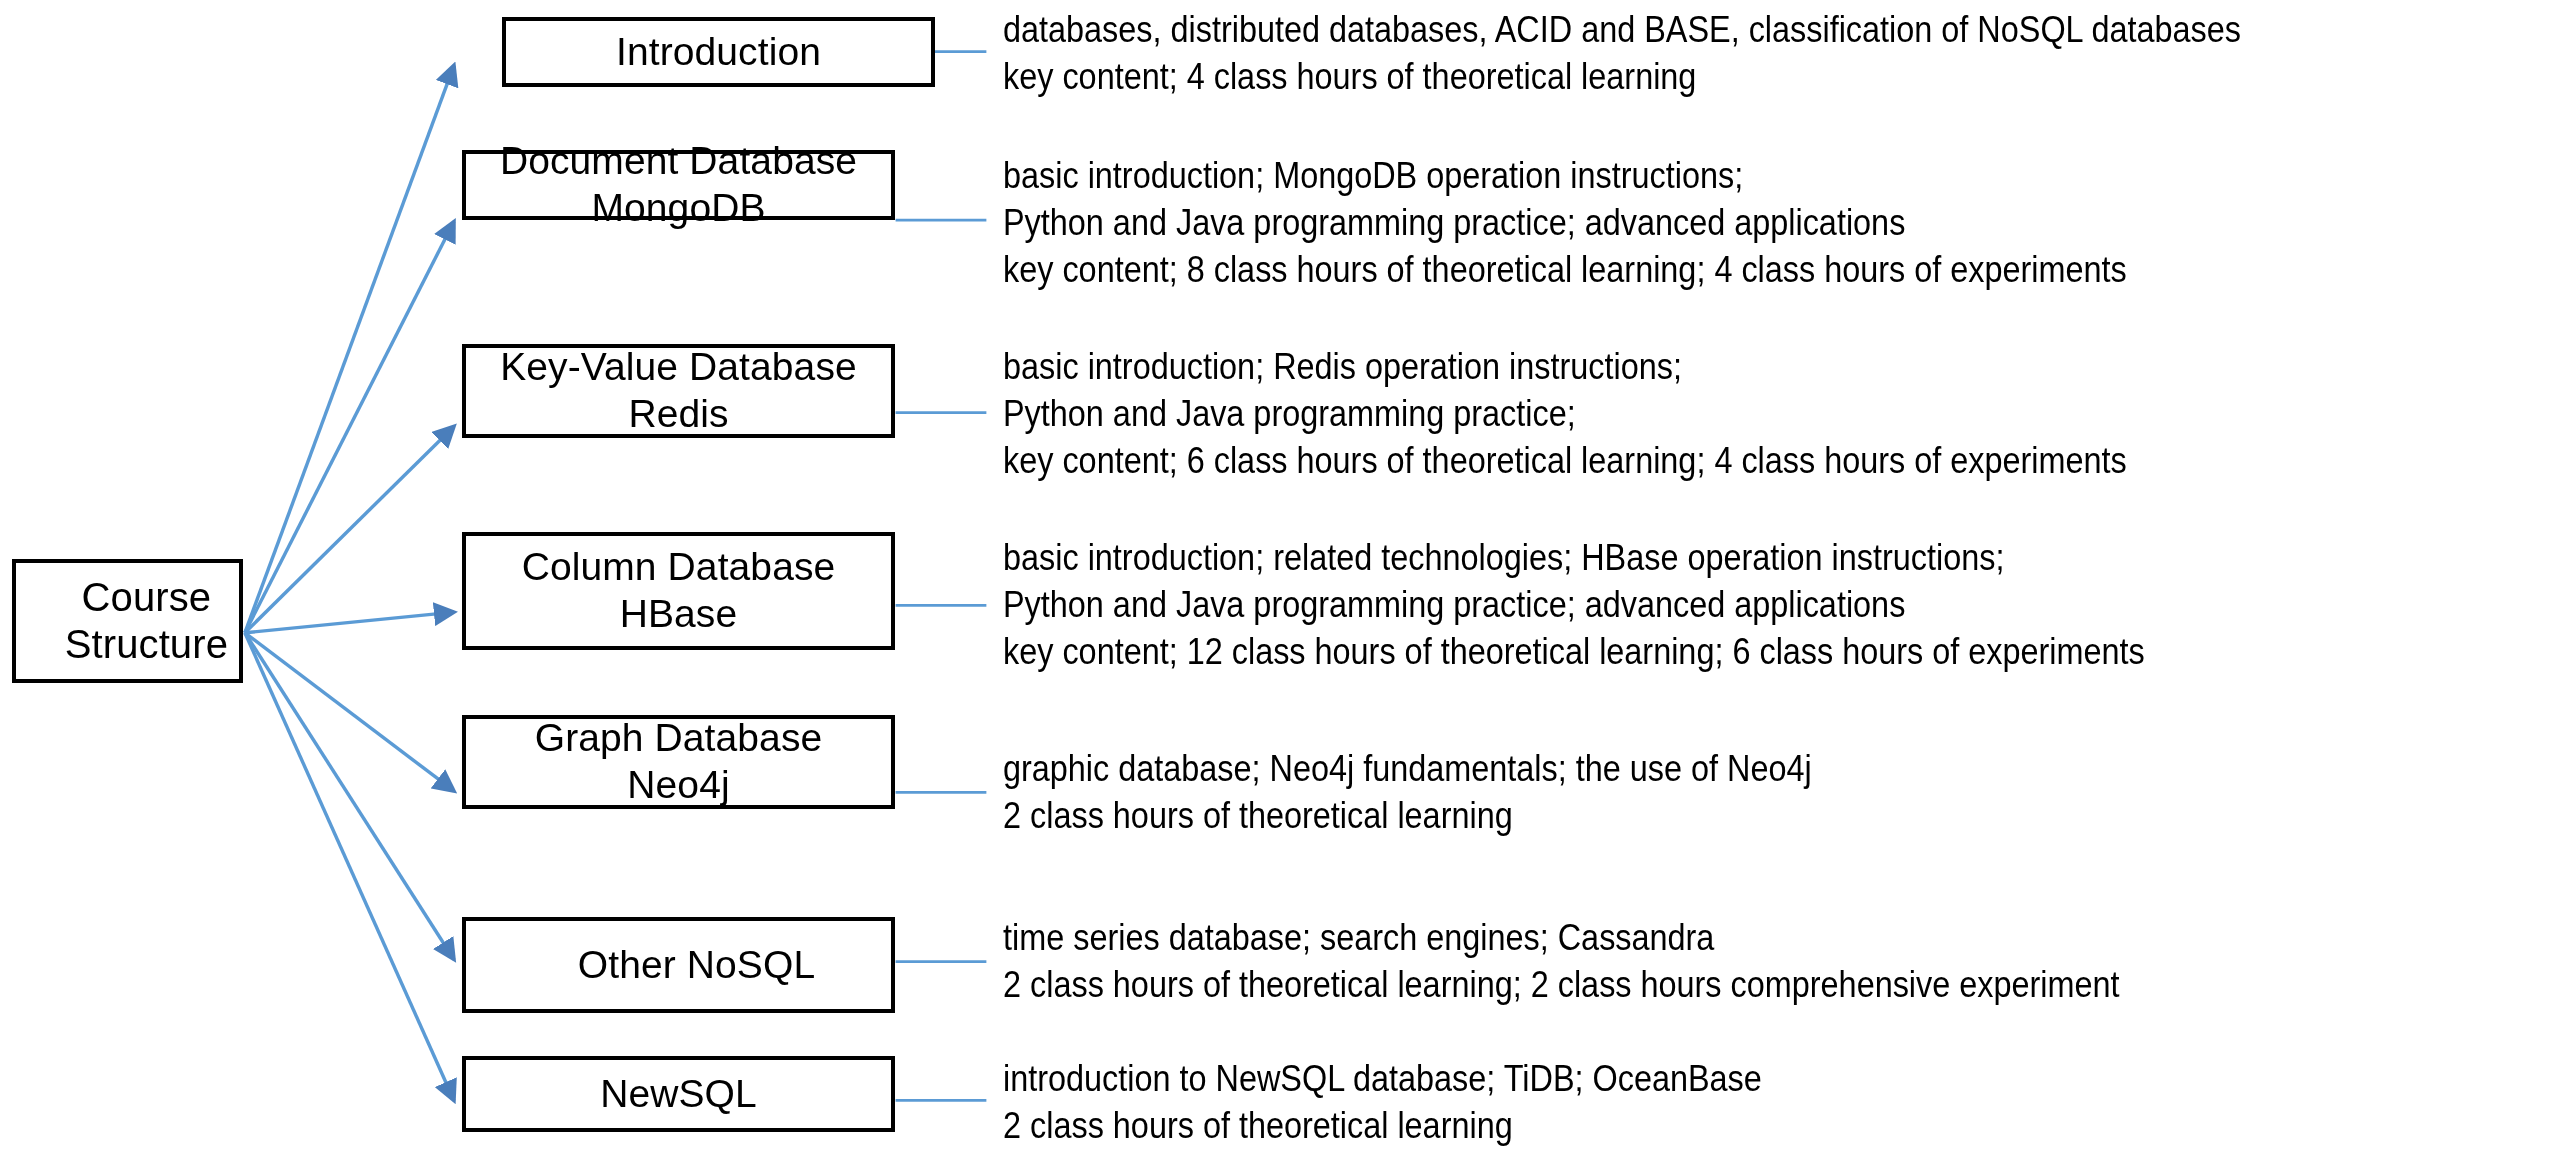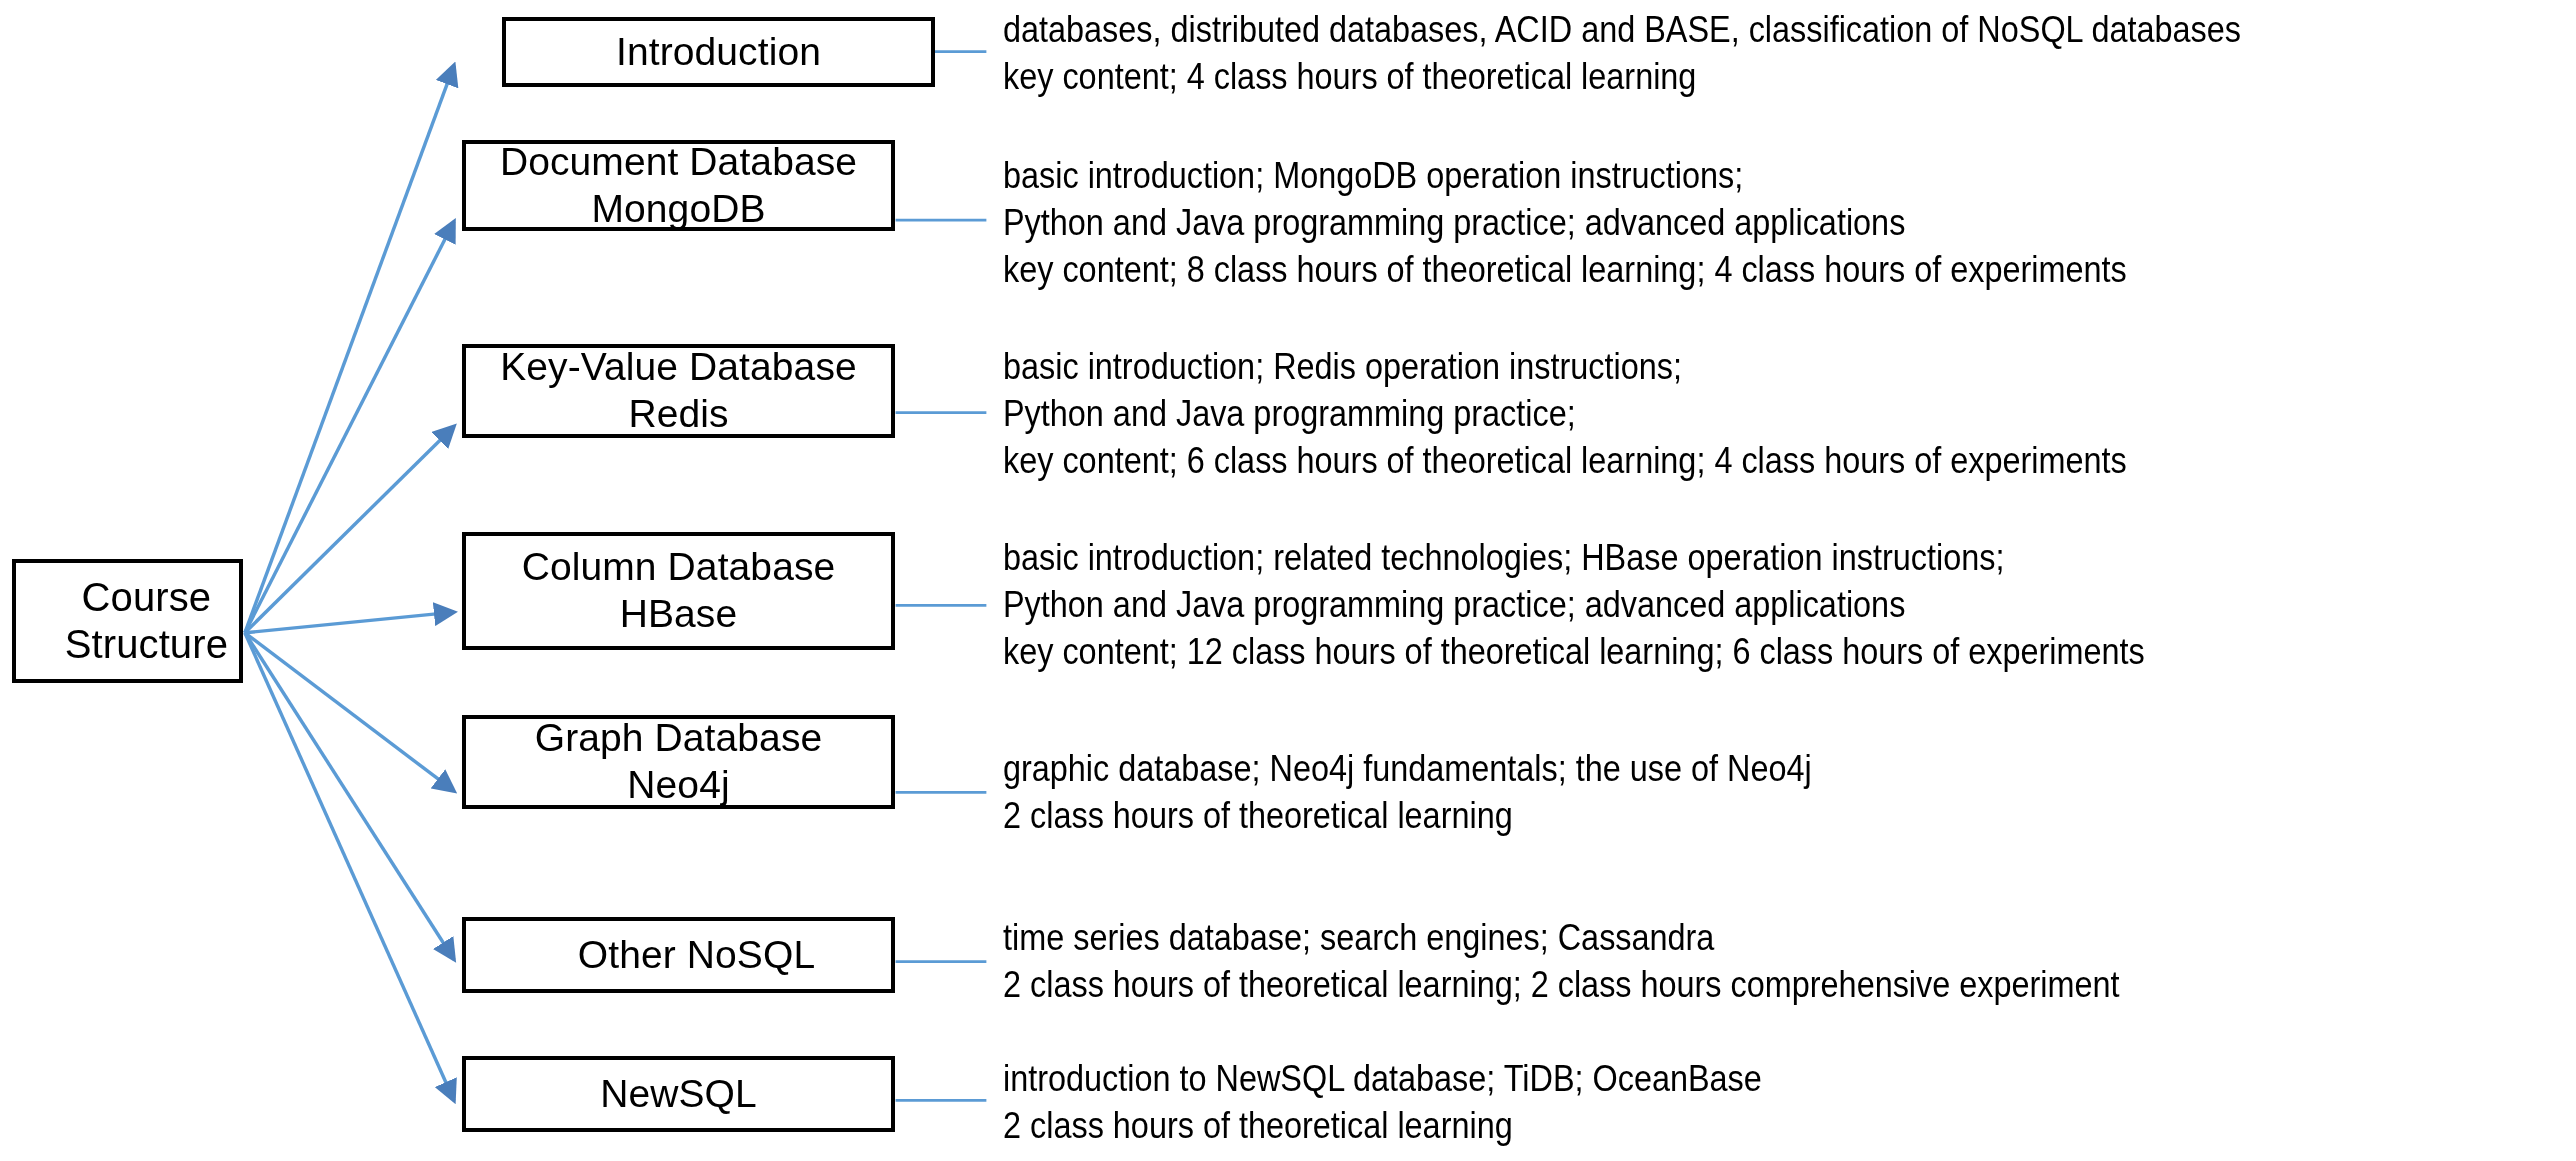--- a/index.html
+++ b/index.html
@@ -119,41 +119,41 @@
 
   <div class="root-node">
     <span class="root-label">Course
 Structure</span>
   </div>
 
   <div class="topic-node" style="top:17px;height:70px;margin-left:40px;">
     <span class="topic-label">Introduction</span>
   </div>
 
-  <div class="topic-node" style="top:140px;height:91px;">
+  <div class="topic-node" style="top:150px;height:70px;">
     <span class="topic-label">Document Database
 MongoDB</span>
   </div>
 
   <div class="topic-node" style="top:344px;height:94px;">
     <span class="topic-label">Key-Value Database
 Redis</span>
   </div>
 
   <div class="topic-node" style="top:532px;height:118px;">
     <span class="topic-label">Column Database
 HBase</span>
   </div>
 
   <div class="topic-node" style="top:715px;height:94px;">
     <span class="topic-label">Graph Database
 Neo4j</span>
   </div>
 
-  <div class="topic-node" style="top:917px;height:76px;padding-left:36px;">
+  <div class="topic-node" style="top:917px;height:96px;padding-left:36px;">
     <span class="topic-label">Other NoSQL</span>
   </div>
 
   <div class="topic-node" style="top:1056px;height:76px;">
     <span class="topic-label">NewSQL</span>
   </div>
 
   <div class="detail-block" style="top:6.9px;">databases, distributed databases, ACID and BASE, classification of NoSQL databases
 key content; 4 class hours of theoretical learning</div>
 

